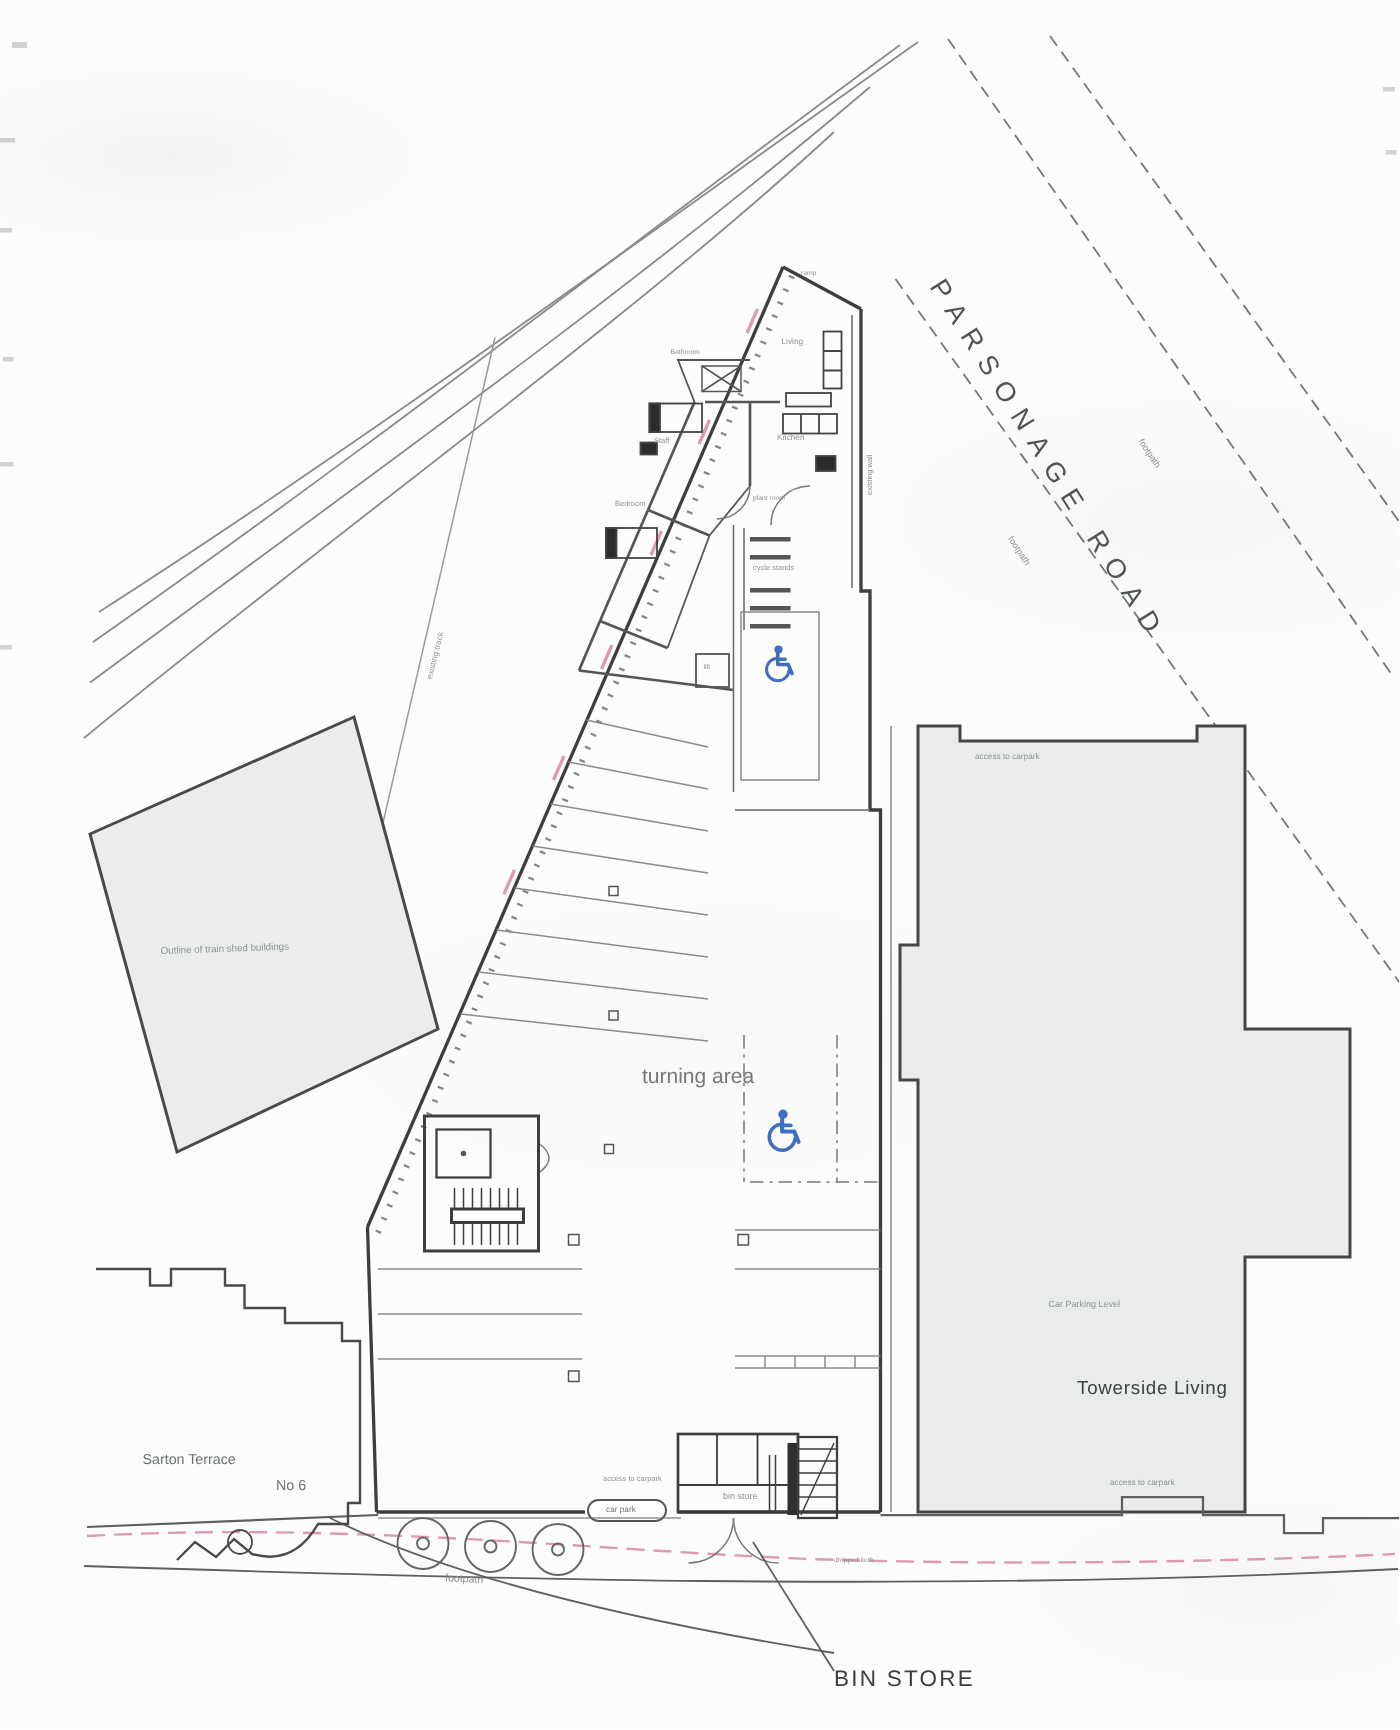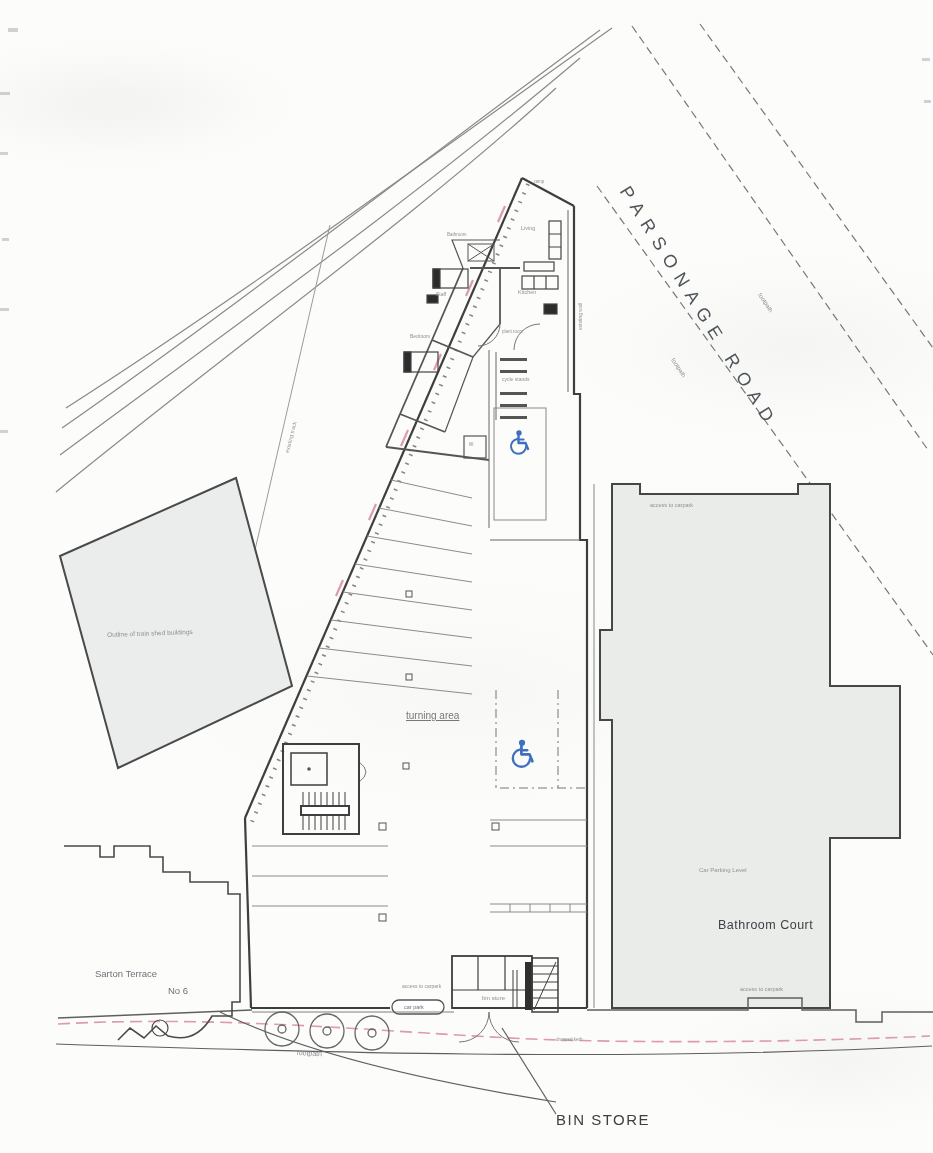--- a/index.html
+++ b/index.html
@@ -220,31 +220,31 @@
     <path d="M64,846 L100,846 L100,857 L114,857 L114,846 L150,846 L150,857 L163,857 L163,872 L190,872 L190,882 L228,882 L228,894 L240,894 L240,1002 L232,1002 L232,1016 L212,1016 Q196,1044 168,1036 L156,1026 L144,1038 L130,1028 L118,1040"></path>
     <circle cx="160" cy="1028" r="8" stroke-width="1.2"></circle>
   </g>
 </svg>
 
   <div class="lbl road" style="left:632px;top:183px;font-size:18px;letter-spacing:8px;transform:rotate(58deg);">PARSONAGE ROAD</div>
 
 
   <div class="lbl" style="left:556px;top:1112px;font-size:15px;letter-spacing:1.5px;color:#3c4043;">BIN STORE</div>
 
-  <div class="lbl" style="left:718px;top:919px;font-size:12.5px;color:#3c4246;letter-spacing:0.5px;">Bathroom Court</div>
+  <div class="lbl" style="left:718px;top:919px;font-size:12.5px;color:#3c4246;letter-spacing:0.5px;">Towerside Living</div>
   <div class="lbl micro" style="left:699px;top:867px;font-size:6px;">Car Parking Level</div>
   <div class="lbl micro" style="left:650px;top:502px;">access to carpark</div>
   <div class="lbl micro" style="left:740px;top:986px;">access to carpark</div>
 
   <div class="lbl" style="left:107px;top:631px;font-size:6.5px;color:#8d9296;transform:rotate(-2deg);">Outline of train shed buildings</div>
 
   <div class="lbl" style="left:95px;top:969px;font-size:9.5px;color:#6d7276;">Sarton Terrace</div>
-  <div class="lbl" style="left:168px;top:986px;font-size:9.5px;color:#6d7276;">No 6</div>
-
-  <div class="lbl" style="left:406px;top:710px;font-size:10px;color:#75797c;text-decoration:underline;">turning area</div>
+  <div class="lbl" style="left:184px;top:986px;font-size:9.5px;color:#6d7276;">No 6</div>
+
+  <div class="lbl" style="left:428px;top:710px;font-size:14px;color:#75797c;">turning area</div>
 
   <div class="lbl" style="left:297px;top:1049px;font-size:7px;transform:rotate(3deg);">footpath</div>
   <div class="lbl micro" style="left:762px;top:292px;font-size:6px;transform:rotate(56deg);">footpath</div>
   <div class="lbl micro" style="left:675px;top:357px;font-size:6px;transform:rotate(56deg);">footpath</div>
   <div class="lbl micro" style="left:284px;top:452px;transform:rotate(-76deg);color:#999;">existing track</div>
   <div class="lbl micro" style="left:578px;top:330px;font-size:5px;transform:rotate(-90deg);">existing wall</div>
 
   <div class="lbl micro" style="left:502px;top:377px;font-size:5px;">cycle stands</div>
   <div class="lbl micro" style="left:482px;top:995px;font-size:6px;">bin store</div>
   <div class="lbl micro" style="left:402px;top:984px;font-size:5px;">access to carpark</div>

